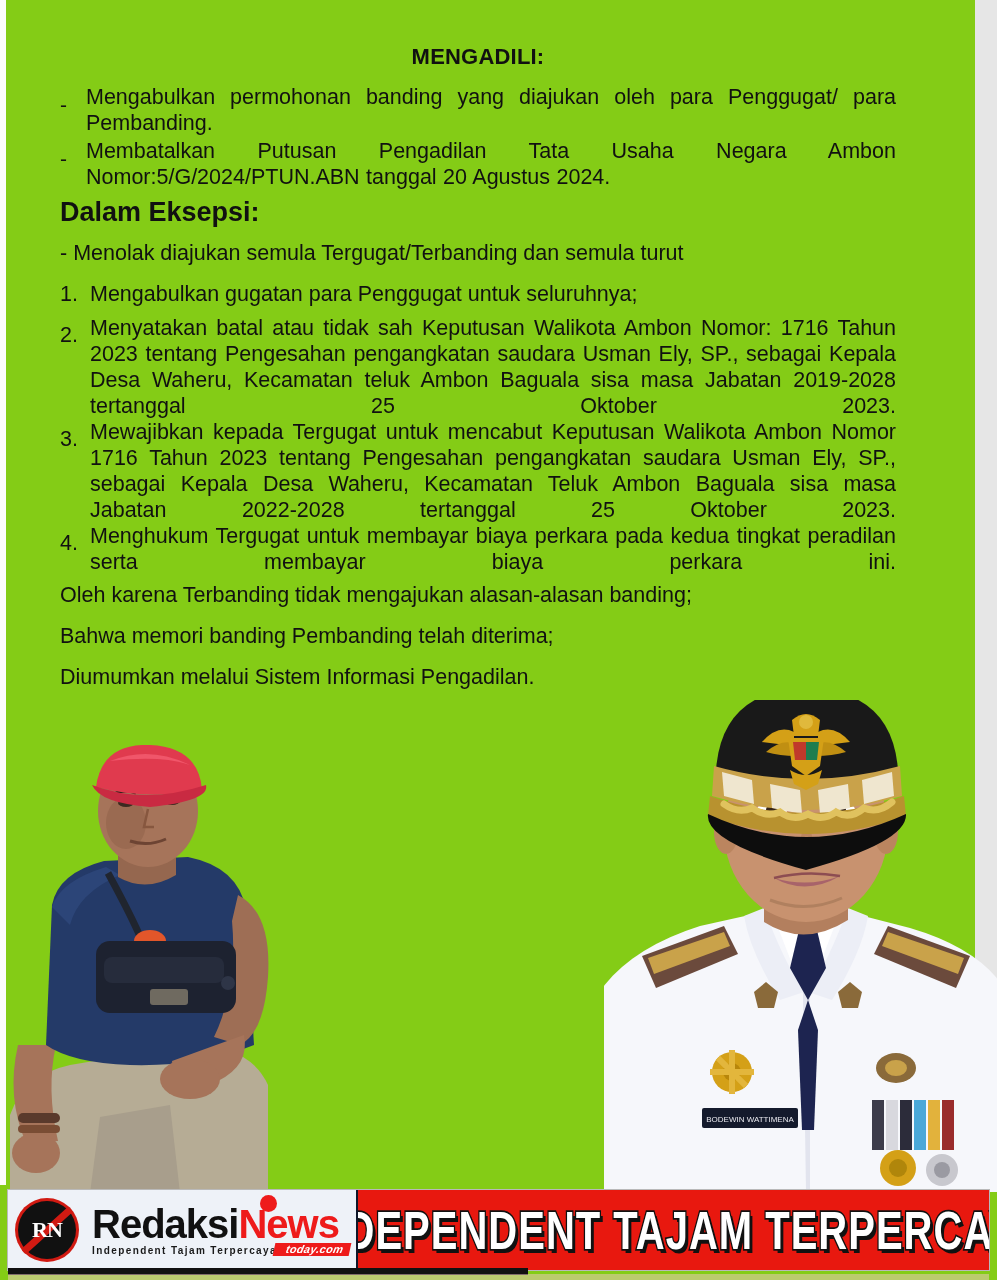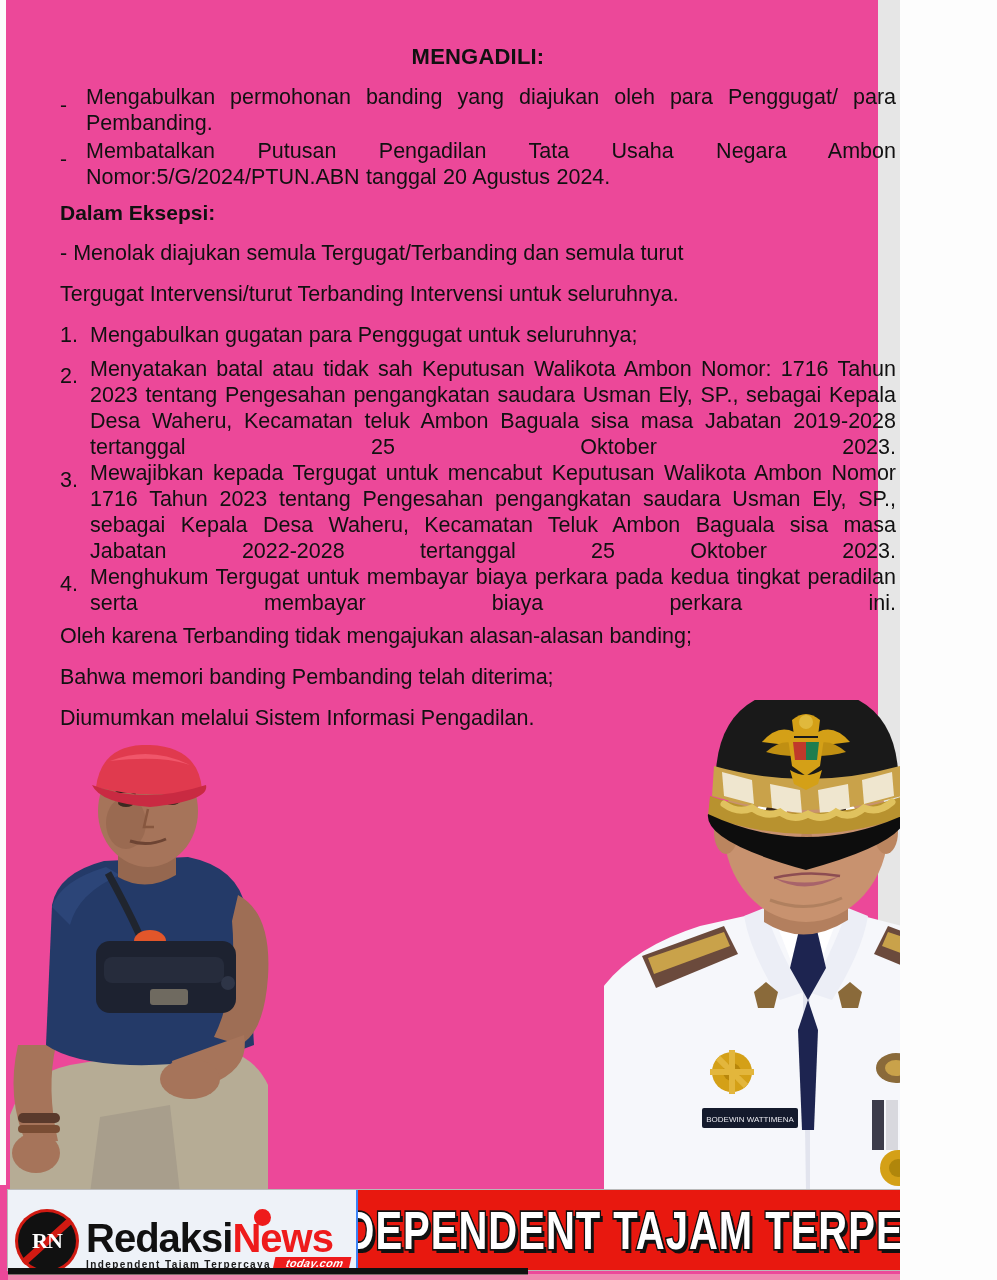--- a/index.html
+++ b/index.html
@@ -4,22 +4,22 @@
 <style>
   html,body{margin:0;padding:0;background:#ffffff;}
   body{
     width:997px;height:1280px;position:relative;overflow:hidden;
     font-family:"Liberation Sans","DejaVu Sans",sans-serif;
     background:#fdfdfd;
   }
 
   
   #page{
-    position:absolute;left:0;top:0;width:900px;height:1280px;
-    background:#ec4899;overflow:hidden;
+    position:absolute;left:0;top:0;width:997px;height:1280px;
+    background:#84cc16;overflow:hidden;
   }
   #right-gutter{
     position:absolute;right:0;top:0;width:22px;height:1185px;
     background:#e6e6e6;
   }
   #left-edge{
     position:absolute;left:0;top:0;width:6px;height:1185px;
     background:#fcfcfc;
   }
 
@@ -45,21 +45,21 @@
   .just{
     text-align:justify;text-align-last:left;
     font-size:21.5px;line-height:26px;margin:0;
     word-spacing:.5px;
   }
   .just.spread{text-align-last:justify;}
   .plain{
     font-size:21.5px;line-height:41px;margin:0;text-align:left;
   }
   .sub-head{
-    font-weight:bold;font-size:21px;line-height:41px;margin:0;
+    font-weight:bold;font-size:27px;line-height:41px;margin:0;
   }
 
   .num-row{display:flex;align-items:flex-start;margin:0;}
   .num-mark{
     width:30px;flex:0 0 30px;font-size:21.5px;line-height:41px;
   }
   .num-body{flex:1 1 auto;}
 
   
   .photo{position:absolute;}
@@ -74,39 +74,39 @@
 
   
   #banner{
     position:absolute;left:8px;top:1190px;width:981px;height:80px;
     display:flex;align-items:stretch;
     box-shadow:0 0 0 1px #b9b9b9;
     background:#fff;
   }
   #banner-logo{
     width:348px;flex:0 0 348px;background:#eef2f8;position:relative;
-    border-right:2px solid #3b82f6;
-    display:flex;align-items:flex-end;
+    border-right:2px solid #0f172a;
+    display:flex;align-items:center;
   }
   #rn-mark{
     width:58px;height:58px;margin-left:10px;flex:0 0 58px;border-radius:50%;
     background:#111;position:relative;
     box-shadow:0 0 0 3px #d11a12;
     display:flex;align-items:center;justify-content:center;
   }
   #rn-mark .slash{
     position:absolute;left:-3px;top:26px;width:64px;height:7px;
     background:#d11a12;transform:rotate(-42deg);border-radius:2px;
   }
   #rn-mark .rn-text{
     position:relative;z-index:3;color:#fff;font-weight:bold;font-size:22px;
     letter-spacing:-1px;font-family:"Liberation Serif",serif;
   }
   #logo-words{
-    position:relative;margin-left:10px;line-height:1;flex:1 1 auto;
+    position:relative;margin-left:16px;line-height:1;flex:1 1 auto;
   }
   .logo-main{font-size:40px;font-weight:bold;letter-spacing:-1px;white-space:nowrap;}
   .logo-r{color:#111;}
   .logo-n{color:#ee1b1b;}
   .logo-dot{
     position:absolute;left:168px;top:-9px;width:17px;height:17px;
     border-radius:50%;background:#ee1b1b;
   }
   .logo-tag{
     font-size:10px;font-weight:bold;color:#1a1a1a;letter-spacing:1.4px;
@@ -159,21 +159,20 @@
     <div class="bullet-row">
       <div class="bullet-mark">-</div>
       <div class="bullet-body">
         <p class="just">Membatalkan Putusan Pengadilan Tata Usaha Negara Ambon Nomor:5/G/2024/PTUN.ABN tanggal 20 Agustus 2024.</p>
       </div>
     </div>
 
 
     <p class="sub-head">Dalam Eksepsi:</p>
     <p class="plain">- Menolak diajukan semula Tergugat/Terbanding dan semula turut</p>
-    <p class="plain">Tergugat Intervensi/turut Terbanding Intervensi untuk seluruhnya.</p>
 
 
     <div class="num-row">
       <div class="num-mark">1.</div>
       <div class="num-body">
         <p class="plain">Mengabulkan  gugatan para Penggugat untuk seluruhnya;</p>
       </div>
     </div>
 
     <div class="num-row">

